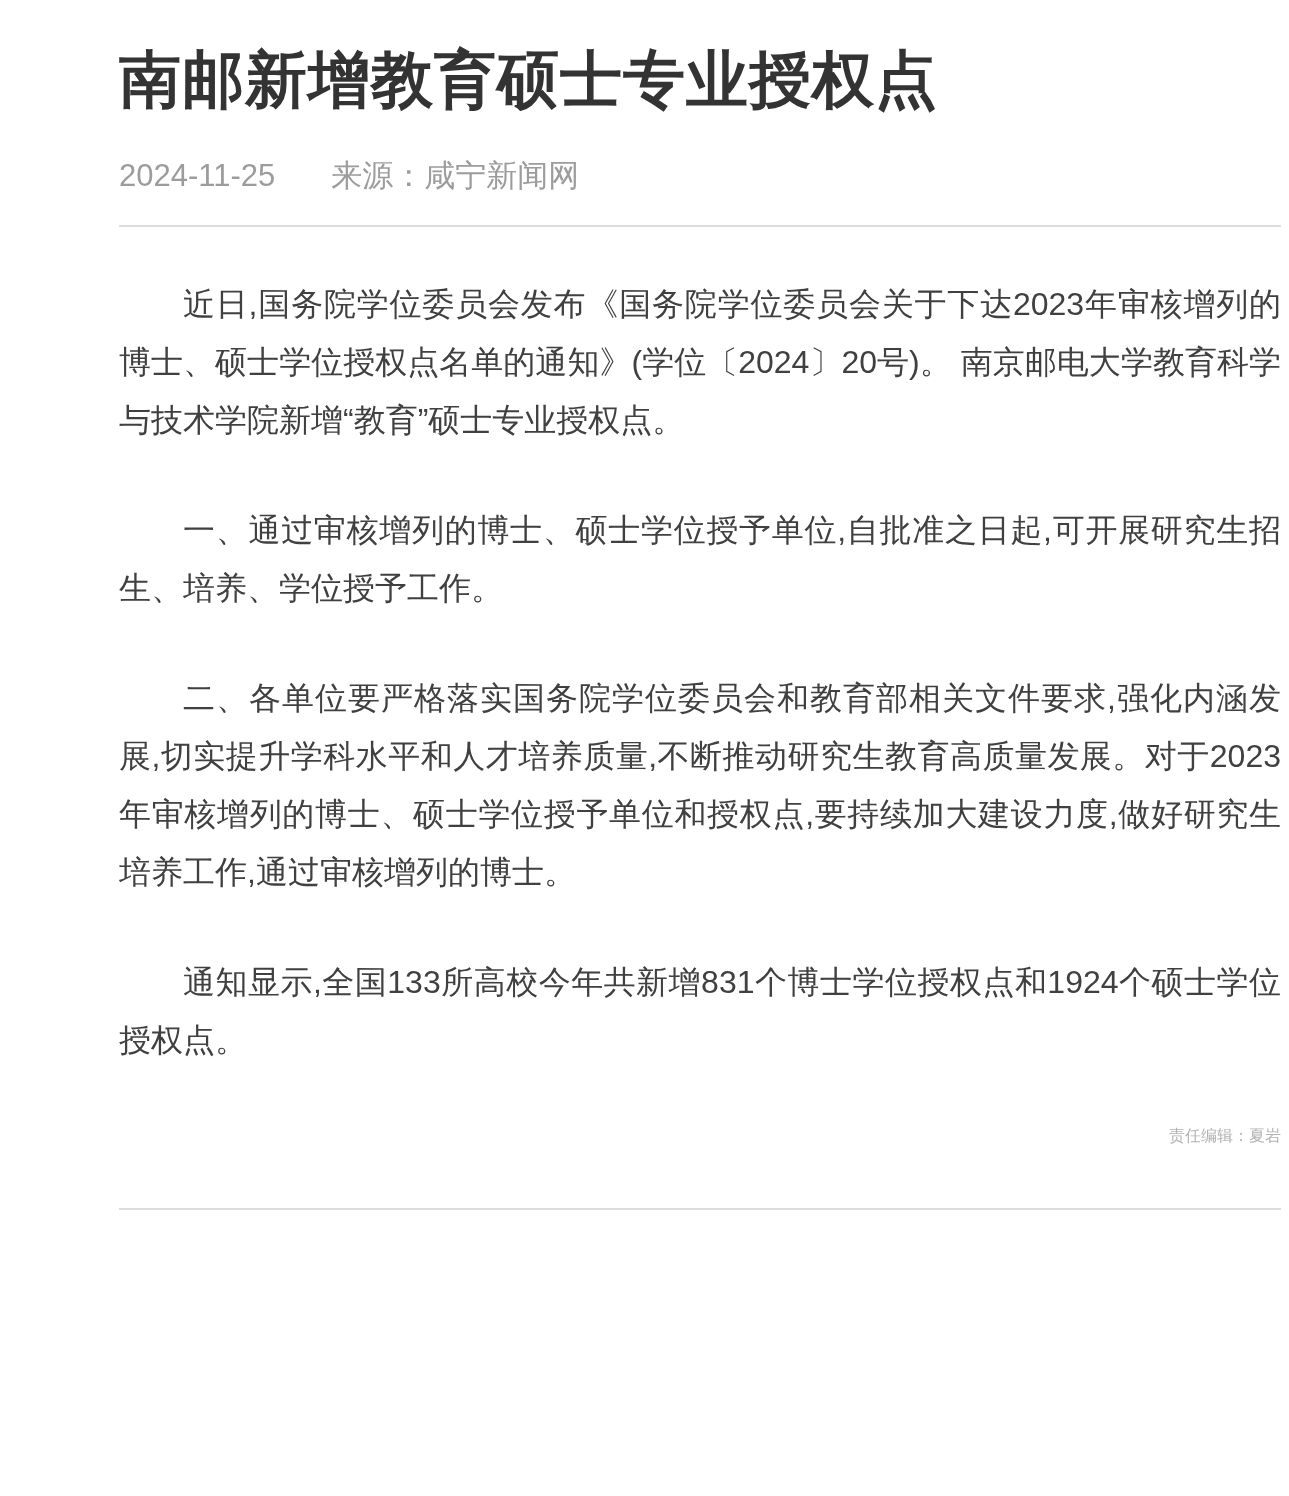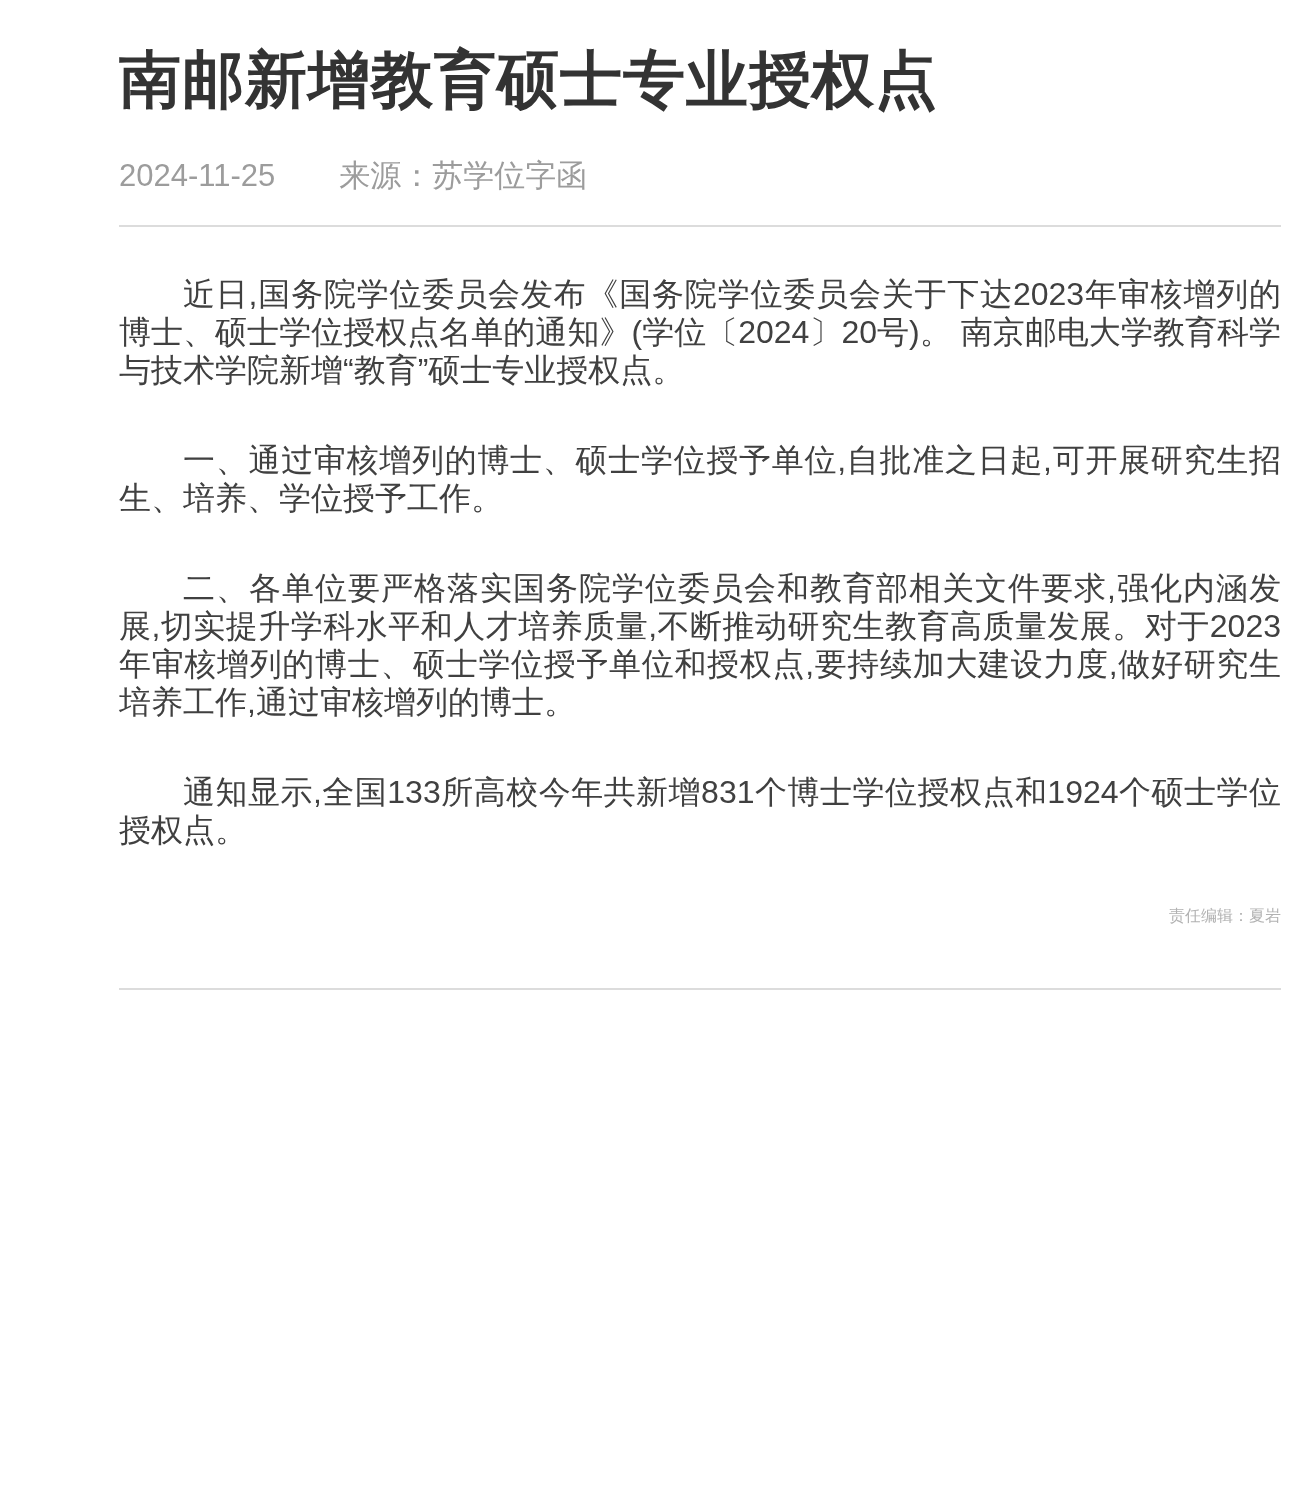--- a/index.html
+++ b/index.html
@@ -29,41 +29,40 @@
     color: #333333;
     letter-spacing: 1px;
   }
   .meta-row {
     margin-top: 42px;
     font-size: 31px;
     line-height: 40px;
     color: #9c9c9c;
     display: flex;
     align-items: baseline;
-    gap: 8px;
   }
   .meta-row .publish-date {
     margin-right: 56px;
   }
   .divider {
     border: none;
     border-top: 2px solid #dcdcdc;
     margin: 0;
   }
   .divider.top {
     margin-top: 29px;
   }
   .divider.bottom {
     margin-top: 57px;
   }
   .article-body {
     margin-top: 48px;
     color: #404040;
     font-size: 32px;
-    line-height: 38px;
+    line-height: 58px;
     font-weight: 400;
     text-align: justify;
   }
   .article-body p {
     margin: 0 0 52px 0;
     text-indent: 2em;
   }
   .editor-credit {
     margin-top: 0;
     text-align: right;
@@ -74,21 +73,21 @@
 </style>
 </head>
 <body>
 
 <div class="page">
 
   <h1 class="article-title">南邮新增教育硕士专业授权点</h1>
 
   <div class="meta-row">
     <span class="publish-date">2024-11-25</span>
-    <span class="source-label">来源：苏学位字函</span>
+    <span class="source-label">来源：咸宁新闻网</span>
   </div>
 
   <hr class="divider top">
 
   <div class="article-body">
     <p>近日,国务院学位委员会发布《国务院学位委员会关于下达2023年审核增列的博士、硕士学位授权点名单的通知》(学位〔2024〕20号)。 南京邮电大学教育科学与技术学院新增“教育”硕士专业授权点。</p>
     <p>一、通过审核增列的博士、硕士学位授予单位,自批准之日起,可开展研究生招生、培养、学位授予工作。</p>
     <p>二、各单位要严格落实国务院学位委员会和教育部相关文件要求,强化内涵发展,切实提升学科水平和人才培养质量,不断推动研究生教育高质量发展。对于2023年审核增列的博士、硕士学位授予单位和授权点,要持续加大建设力度,做好研究生培养工作,通过审核增列的博士。</p>
     <p>通知显示,全国133所高校今年共新增831个博士学位授权点和1924个硕士学位授权点。</p>
   </div>

